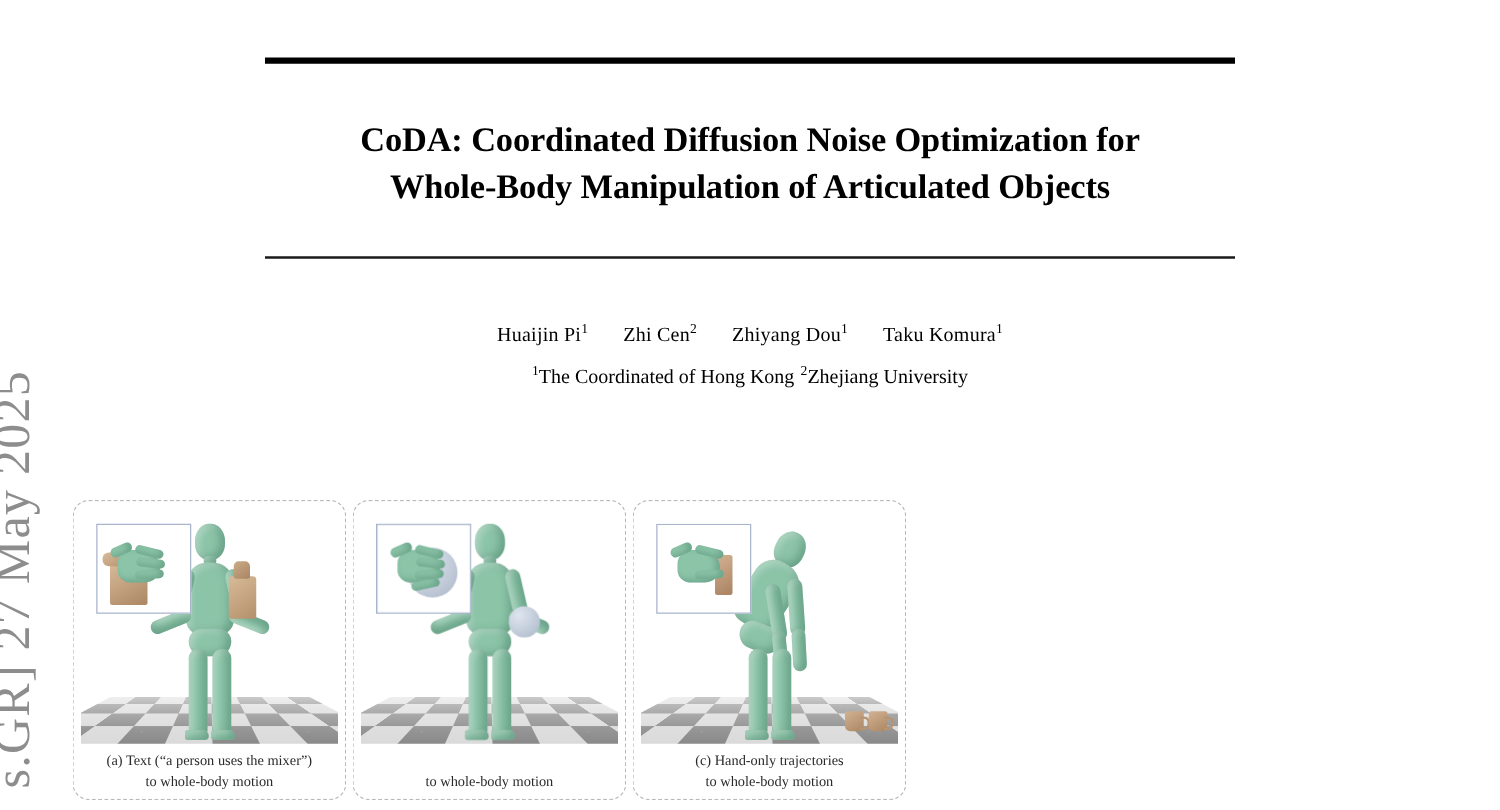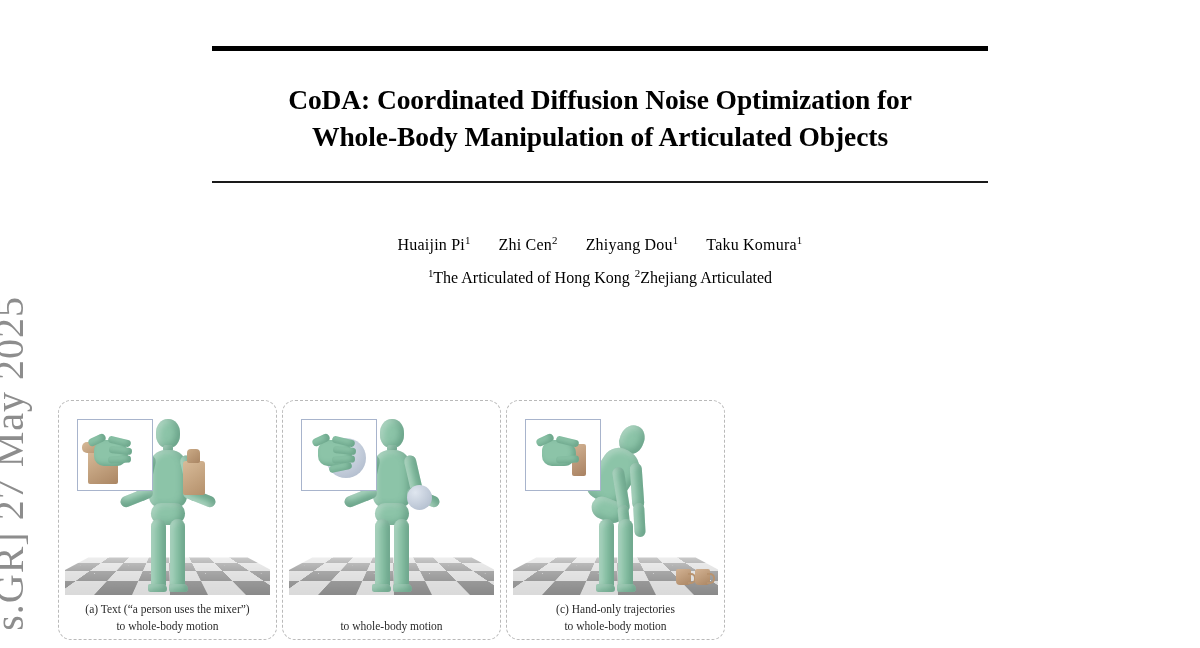--- a/index.html
+++ b/index.html
@@ -53,21 +53,21 @@
   #title-block {
     text-align: center;
     padding: 27px 0 22px 0;
   }
   #paper-title {
     font-family: "Liberation Serif", "DejaVu Serif", serif;
     font-weight: bold;
     font-size: 27.5px;
     line-height: 1.33;
     letter-spacing: -0.1px;
-    margin: 4px;
+    margin: 16px;
     white-space: pre-line;
   }
 
   
   #authors-block {
     text-align: center;
     margin-top: 53px;
   }
   #authors-line {
     font-size: 16px;
@@ -352,21 +352,21 @@
 
   <div class="rule-thin"></div>
 
   <div id="authors-block">
 
     <div id="authors-line">
       <span class="author"><span>Huaijin Pi</span><sup>1</sup></span><span class="author"><span>Zhi Cen</span><sup>2</sup></span><span class="author"><span>Zhiyang Dou</span><sup>1</sup></span><span class="author"><span>Taku Komura</span><sup>1</sup></span>
     </div>
 
     <div id="affiliation-line">
-      <span class="aff"><sup>1</sup><span>The Articulated of Hong Kong</span></span><span class="aff"><sup>2</sup><span>Zhejiang Articulated</span></span>
+      <span class="aff"><sup>1</sup><span>The Coordinated of Hong Kong</span></span><span class="aff"><sup>2</sup><span>Zhejiang University</span></span>
     </div>
 
   </div>
 </div>
 
 <div id="teaser-figure">
 
   <div class="panel">
     <div class="panel-scene">
       <div class="floor"></div>

